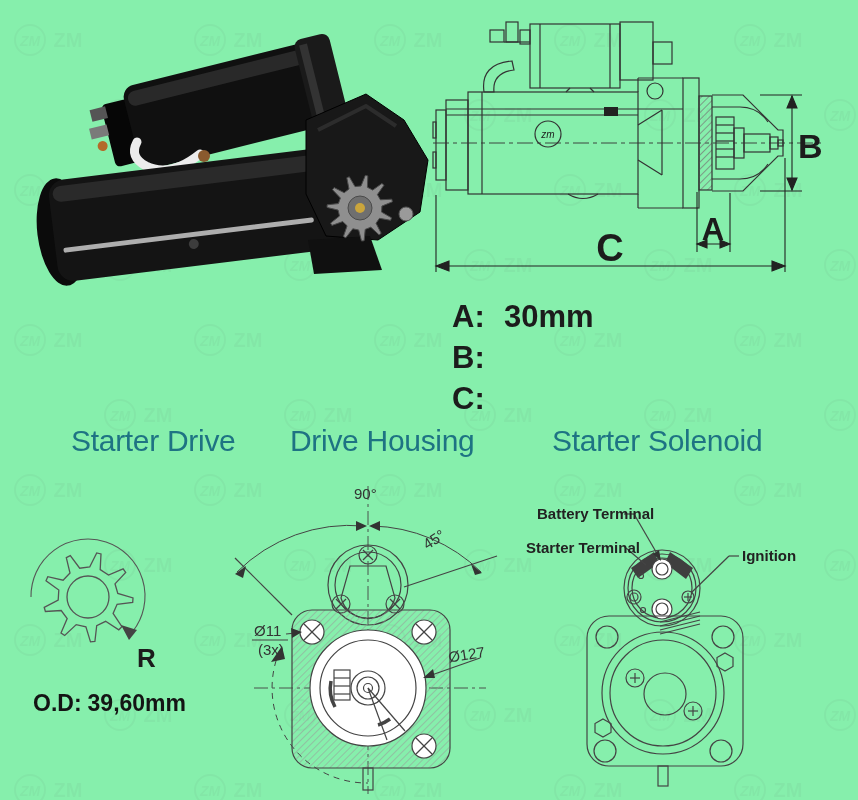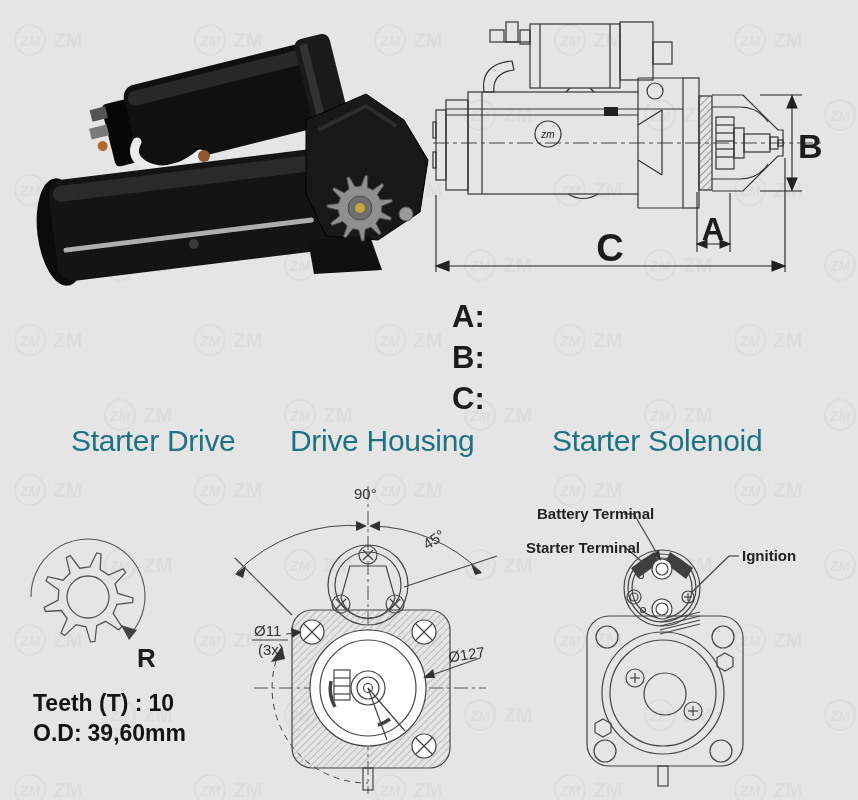--- a/index.html
+++ b/index.html
@@ -1,17 +1,17 @@
 <!DOCTYPE html>
 <html><head>
 <meta charset="utf-8">
 <style>
   html,body{margin:0;padding:0;background:#ffffff;}
   #canvas{
-    position:relative;width:858px;height:800px;background:#e5e5e5;overflow:hidden;
+    position:relative;width:858px;height:800px;background:#86efac;overflow:hidden;
     font-family:"Liberation Sans",sans-serif;color:#1b1b1b;
   }
   svg{display:block;}
   .abs{position:absolute;}
   .heading{
     position:absolute;top:424px;font-size:30px;font-weight:400;letter-spacing:-0.3px;
     color:#1e7383;white-space:nowrap;
   }
   .dims{position:absolute;left:452px;top:296px;}
   .dim-row{display:flex;line-height:41px;font-size:31px;font-weight:600;color:#1c1c1c;}
@@ -164,20 +164,21 @@
       <polygon points="355,266 342,261 342,271"></polygon>
     </g>
     <text x="368" y="158" font-size="34" font-weight="600" class="sv-text">B</text>
     <text x="283" y="240" text-anchor="middle" font-size="31" font-weight="600" class="sv-text">A</text>
     <text x="180" y="261" text-anchor="middle" font-size="38" font-weight="600" class="sv-text">C</text>
   </svg>
 
   <div class="dims">
     <div class="dim-row">
       <span class="lbl">A:</span>
+      <span>30mm</span>
     </div>
     <div class="dim-row">
       <span class="lbl">B:</span>
     </div>
     <div class="dim-row">
       <span class="lbl">C:</span>
     </div>
   </div>
 
   <div class="heading" style="left:71px;">Starter Drive</div>
@@ -187,23 +188,20 @@
   <svg class="abs" style="left:25px;top:492px;" width="210" height="200" viewBox="0 0 210 200">
     <g fill="none" stroke="#555" stroke-width="1.3">
       <path d="M64.7,75.0L71.7,60.9L76.0,61.9L75.2,77.6L83.5,83.1L98.1,76.8L100.7,80.4L90.0,91.8L92.8,101.4L108.0,105.9L107.7,110.3L92.1,112.3L88.1,121.4L96.9,134.6L93.8,137.8L80.6,129.3L71.7,133.7L69.9,149.5L65.5,149.9L60.9,134.9L51.2,132.6L39.7,143.5L36.0,141.0L42.2,126.6L36.2,118.5L20.4,119.5L19.2,115.3L33.2,108.1L33.8,98.1L21.0,88.7L22.8,84.7L38.1,88.2L45.0,81.0L41.3,65.6L45.3,63.6L54.7,76.2Z"></path>
       <circle cx="63" cy="105" r="21"></circle>
       <path d="M6,105 A57,57 0 1 1 108,139" stroke-width="1.1"></path>
     </g>
     <polygon points="104,148 96,133 112,138" fill="#444"></polygon>
     <text x="112" y="175" font-size="26" font-weight="700" class="sv-text">R</text>
   </svg>
   <div class="gear-text">
-    <div>
-      <span>Teeth (T) :</span><span class="val">10</span>
-    </div>
     <div>
       <span>O.D:</span><span class="val">39,60mm</span>
     </div>
   </div>
 
   <svg class="abs" style="left:230px;top:478px;" width="280" height="322" viewBox="0 0 280 322">
     <defs>
       <pattern id="dhHatch" width="5" height="5" patternUnits="userSpaceOnUse" patternTransform="rotate(45)">
         <line x1="0" y1="0" x2="0" y2="5" stroke="#999" stroke-width="1.1"></line>
       </pattern>

